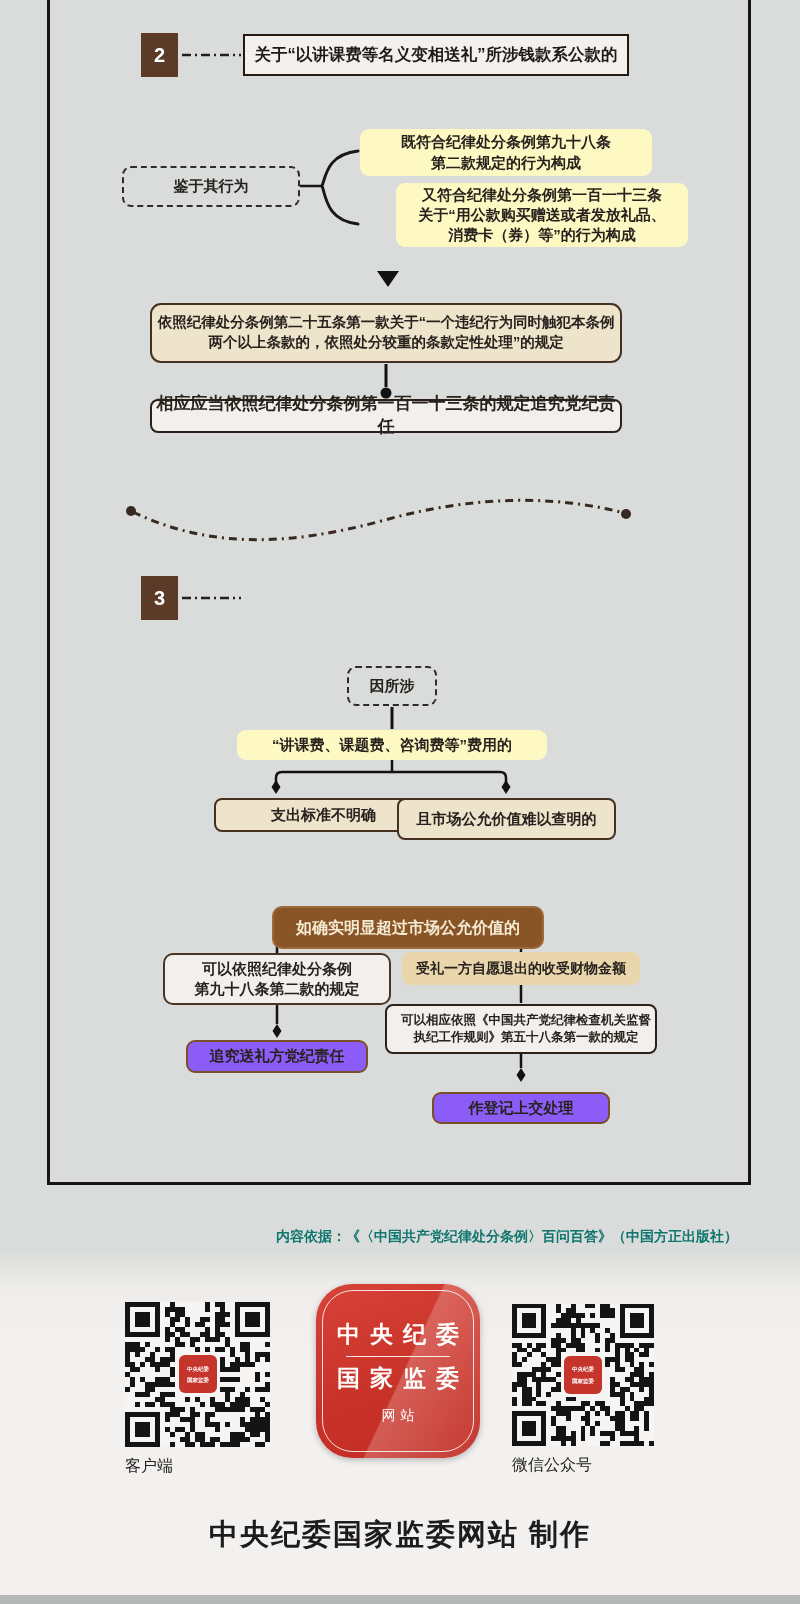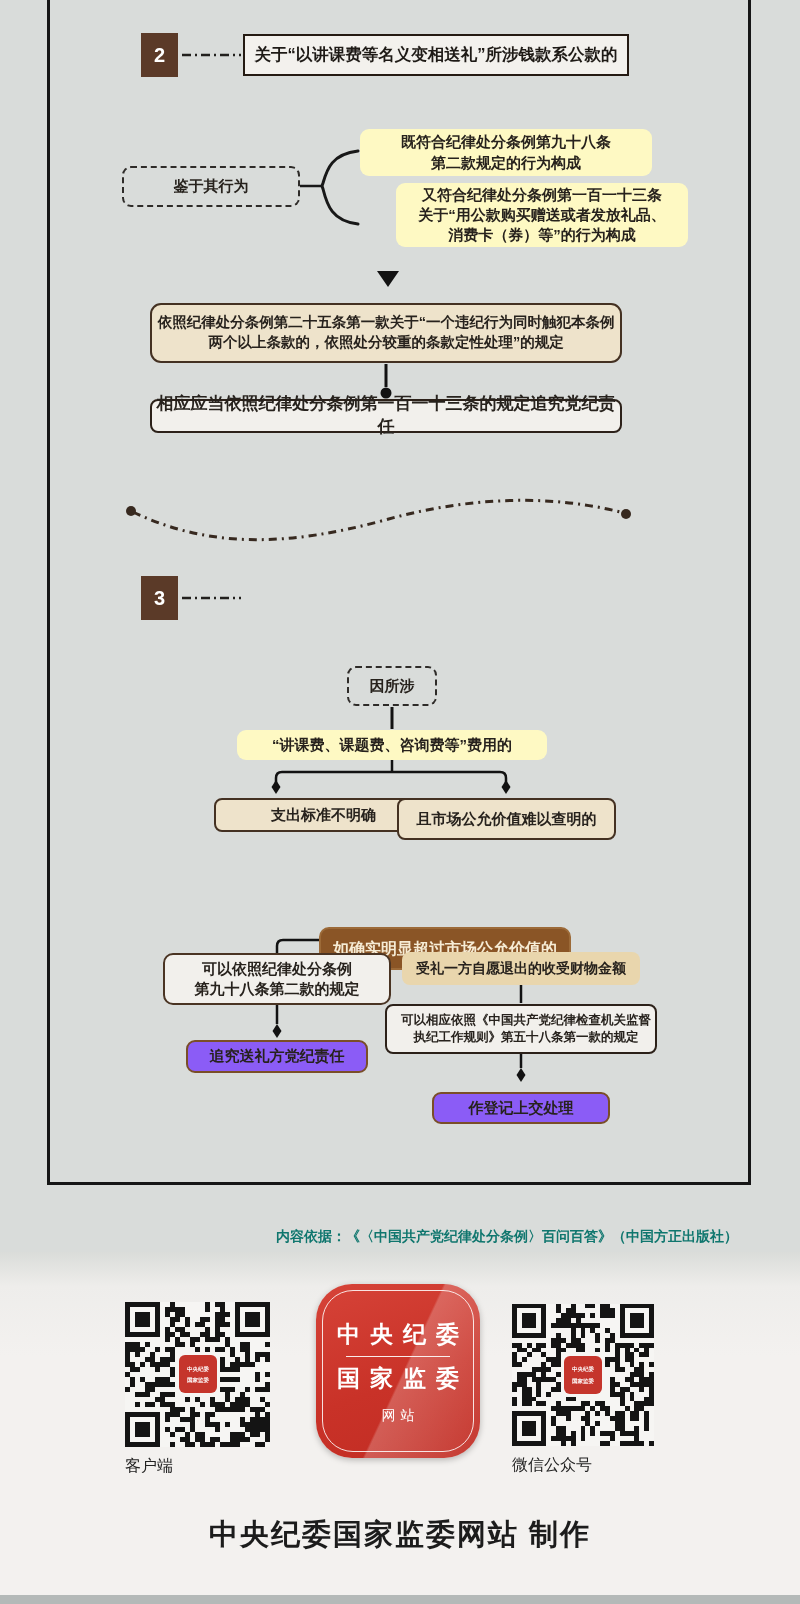--- a/index.html
+++ b/index.html
@@ -135,21 +135,21 @@
     <span>“讲课费、课题费、咨询费等”费用的</span>
   </div>
 
   <div class="box cream" style="left:168px;top:798px;width:219px;height:34px;font-size:15px;border-radius:8px;margin-left:46px;">
     <span>支出标准不明确</span>
   </div>
   <div class="box cream" style="left:397px;top:798px;width:219px;height:42px;font-size:15px;border-radius:8px;">
     <span>且市场公允价值难以查明的</span>
   </div>
 
-  <div class="box darkbrown" style="left:272px;top:927px;width:252px;height:43px;font-size:16px;margin-left:47px;">
+  <div class="box darkbrown" style="left:272px;top:906px;width:272px;height:43px;font-size:16px;">
     <span>如确实明显超过市场公允价值的</span>
   </div>
 
   <div class="box outline-box" style="left:163px;top:953px;width:228px;height:52px;font-size:15px;border-radius:10px;border-color:#4a3423;">
     <div>可以依照纪律处分条例</div>
     <div>第九十八条第二款的规定</div>
   </div>
 
   <div class="box tan" style="left:402px;top:952px;width:238px;height:33px;font-size:14px;">
     <span>受礼一方自愿退出的收受财物金额</span>

